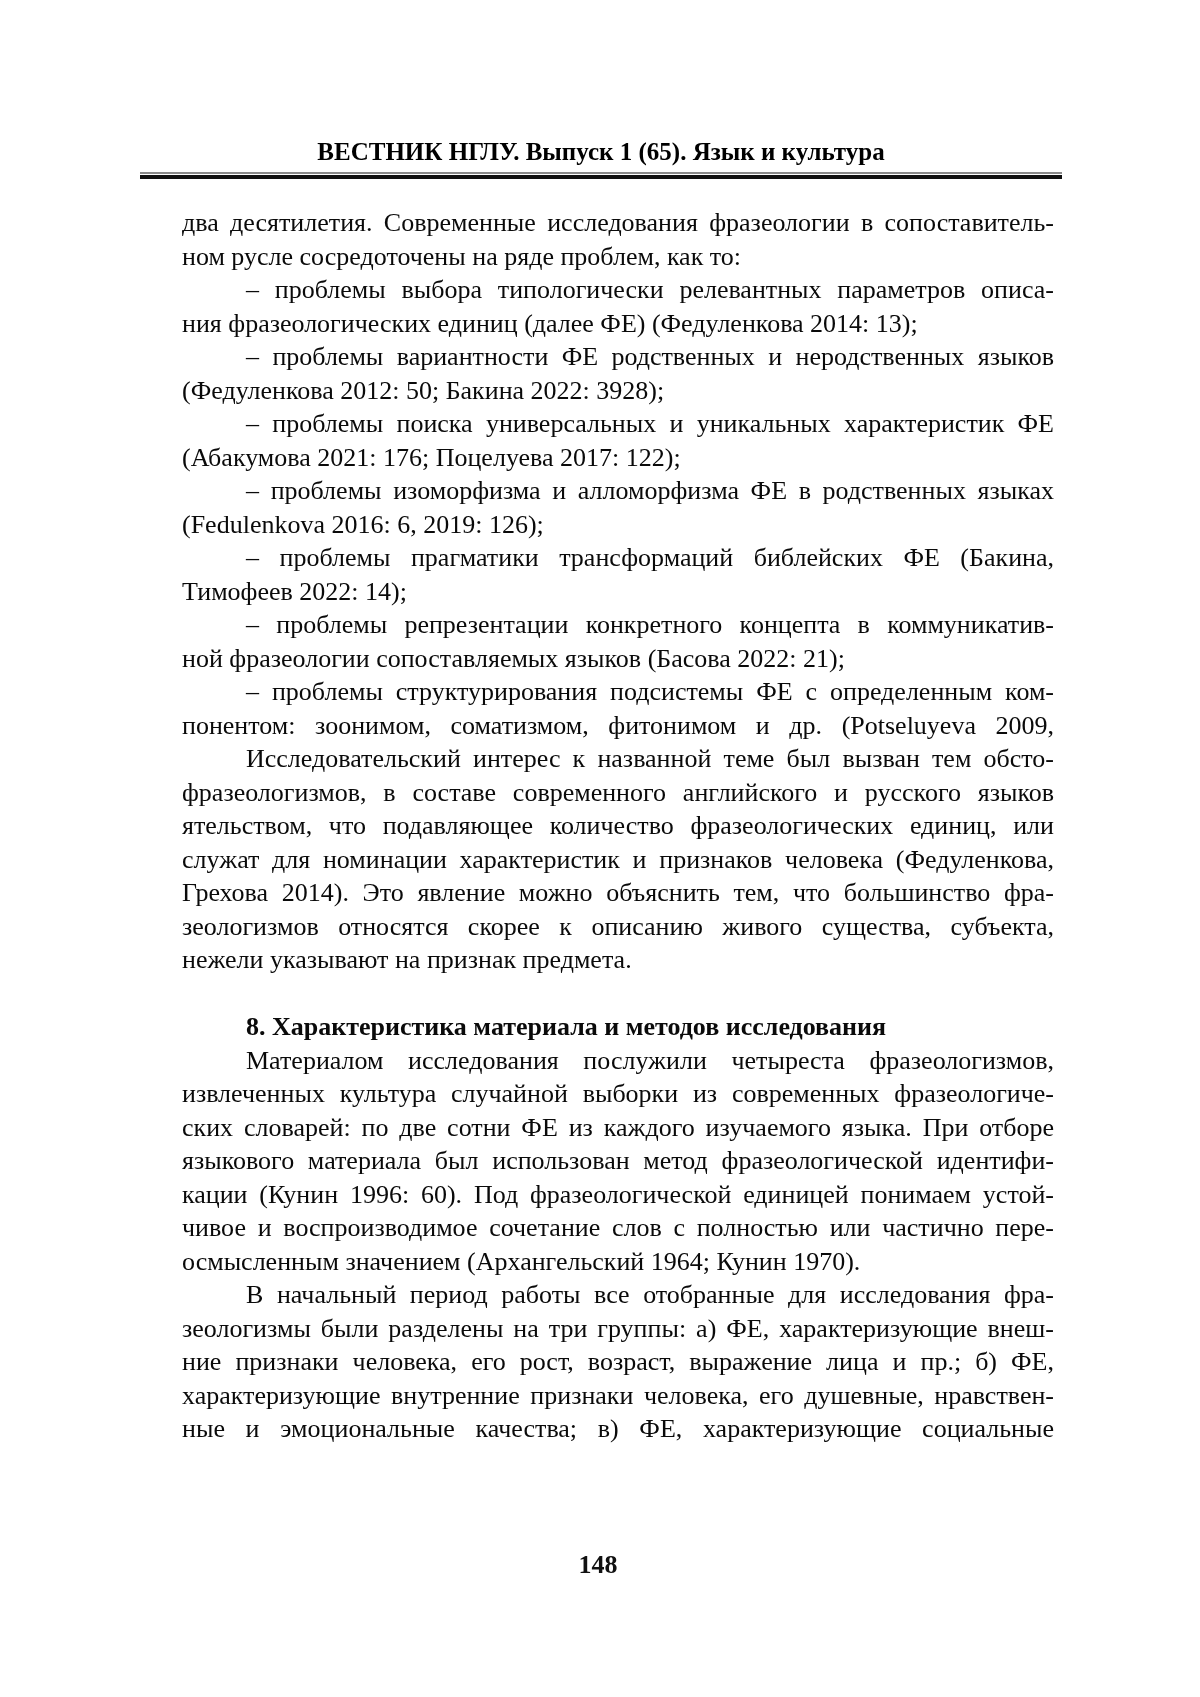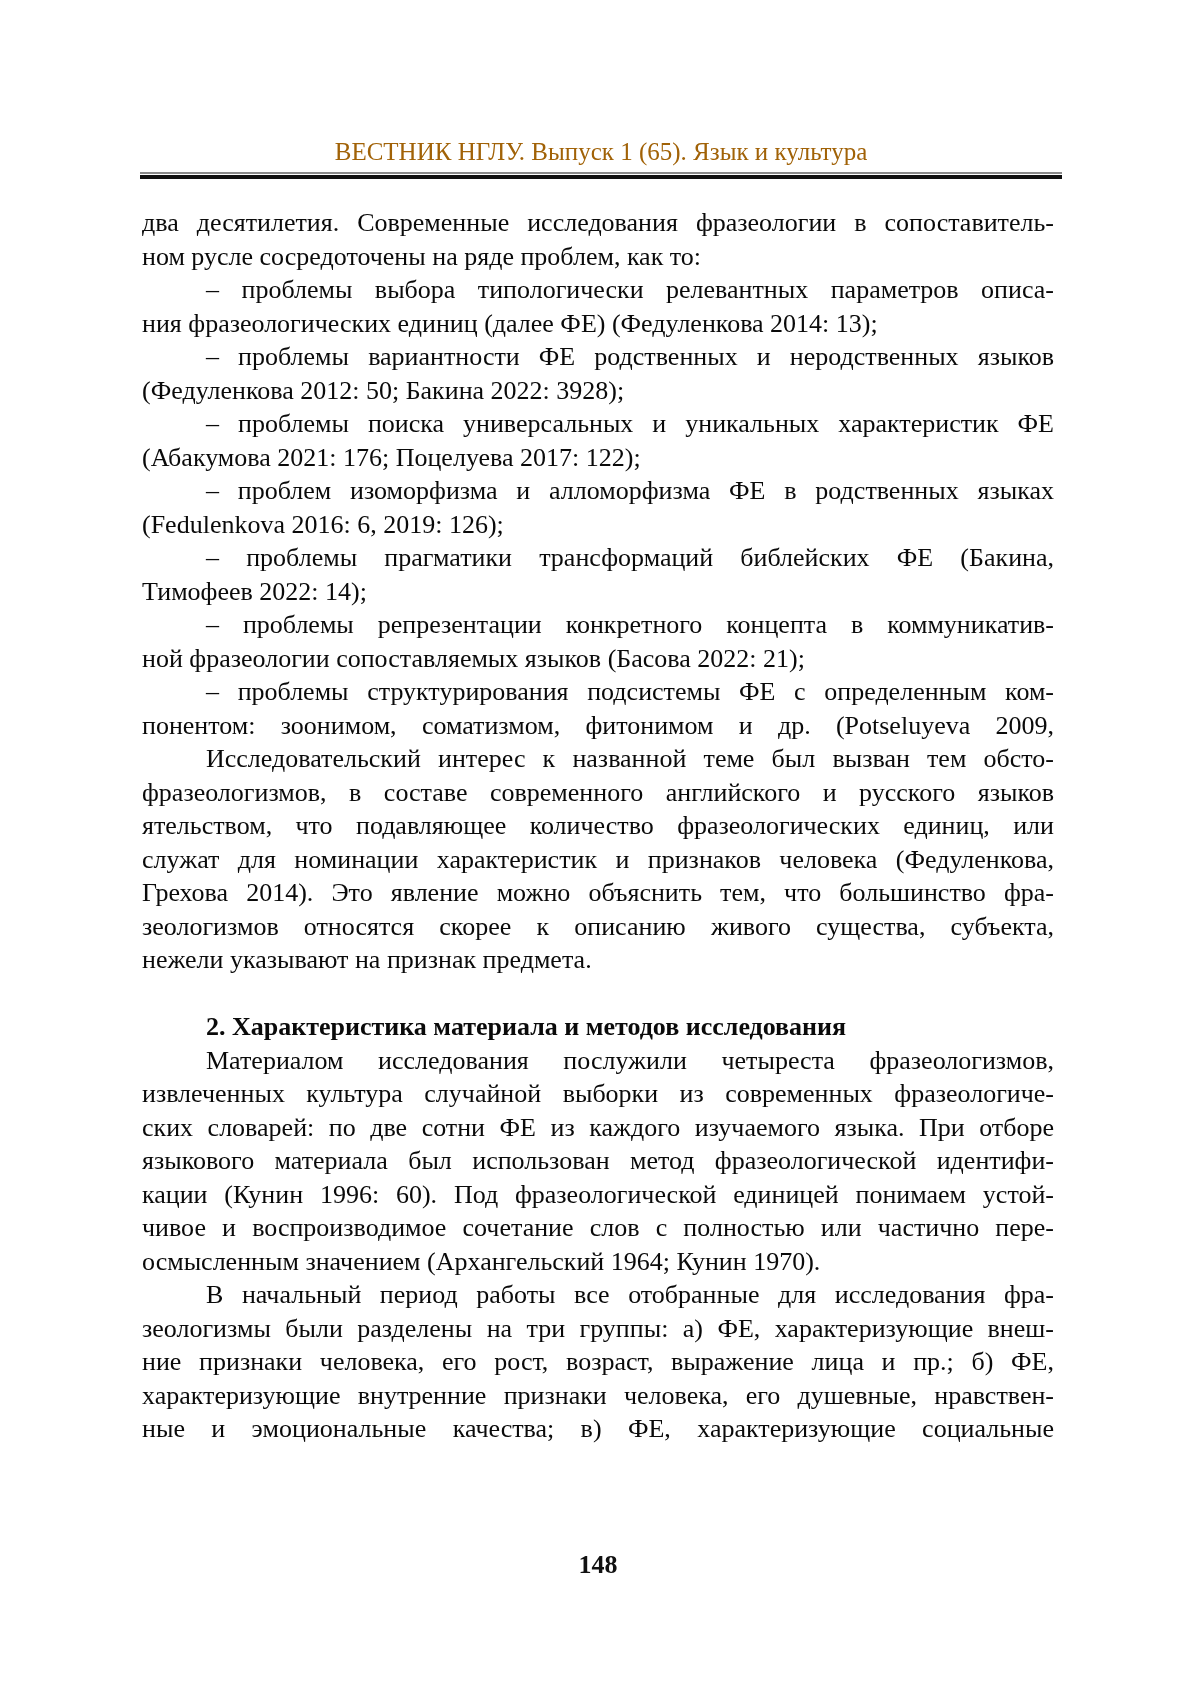--- a/index.html
+++ b/index.html
@@ -13,22 +13,23 @@
     overflow: hidden;
   }
   .running-head {
     position: absolute;
     top: 137px;
     left: 140px;
     width: 922px;
     text-align: center;
     font-size: 25px;
     line-height: 30px;
-    color: #a16207;
+    color: #000000;
     white-space: nowrap;
+    font-weight: bold;
   }
   .head-rule {
     position: absolute;
     top: 172px;
     left: 140px;
     width: 922px;
   }
   .head-rule .rule-thin  { height: 2px; background: #8a8a8a; }
   .head-rule .rule-gap   { height: 1px; background: transparent; }
   .head-rule .rule-thick { height: 4px; background: #101010; }
@@ -36,21 +37,21 @@
     position: absolute;
     top: 206px;
     left: 142px;
     width: 912px;
     font-size: 26px;
     line-height: 33.5px;
     color: #0a0a0a;
   }
   .block { margin: 0; }
   .block.heading { margin-top: 33.5px; font-weight: bold; }
-  .line { text-align: left; }
+  .line { text-align: left; margin-left: 40px; }
   .line.j { text-align: justify; text-align-last: justify; }
   .line.ind { padding-left: 64px; }
   .page-number {
     position: absolute;
     top: 1548px;
     left: 142px;
     width: 912px;
     text-align: center;
     font-size: 26px;
     line-height: 33px;
@@ -82,21 +83,21 @@
       </div>
       <div class="block paragraph">
         <div class="line j ind">– проблемы вариантности ФЕ родственных и неродственных языков</div>
         <div class="line">(Федуленкова 2012: 50; Бакина 2022: 3928);</div>
       </div>
       <div class="block paragraph">
         <div class="line j ind">– проблемы поиска универсальных и уникальных характеристик ФЕ</div>
         <div class="line">(Абакумова 2021: 176; Поцелуева 2017: 122);</div>
       </div>
       <div class="block paragraph">
-        <div class="line j ind">– проблем изоморфизма и алломорфизма ФЕ в родственных языках</div>
+        <div class="line j ind">– проблемы изоморфизма и алломорфизма ФЕ в родственных языках</div>
         <div class="line">(Fedulenkova 2016: 6, 2019: 126);</div>
       </div>
       <div class="block paragraph">
         <div class="line j ind">– проблемы прагматики трансформаций библейских ФЕ (Бакина,</div>
         <div class="line">Тимофеев 2022: 14);</div>
       </div>
       <div class="block paragraph">
         <div class="line j ind">– проблемы репрезентации конкретного концепта в коммуникатив-</div>
         <div class="line">ной фразеологии сопоставляемых языков (Басова 2022: 21);</div>
       </div>
@@ -107,21 +108,21 @@
       <div class="block paragraph">
         <div class="line j ind">Исследовательский интерес к названной теме был вызван тем обсто-</div>
         <div class="line j">фразеологизмов, в составе современного английского и русского языков</div>
         <div class="line j">ятельством, что подавляющее количество фразеологических единиц, или</div>
         <div class="line j">служат для номинации характеристик и признаков человека (Федуленкова,</div>
         <div class="line j">Грехова 2014). Это явление можно объяснить тем, что большинство фра-</div>
         <div class="line j">зеологизмов относятся скорее к описанию живого существа, субъекта,</div>
         <div class="line">нежели указывают на признак предмета.</div>
       </div>
       <div class="block heading">
-        <div class="line ind">2. Характеристика материала и методов исследования</div>
+        <div class="line ind">8. Характеристика материала и методов исследования</div>
       </div>
       <div class="block paragraph">
         <div class="line j ind">Материалом исследования послужили четыреста фразеологизмов,</div>
         <div class="line j">извлеченных культура случайной выборки из современных фразеологиче-</div>
         <div class="line j">ских словарей: по две сотни ФЕ из каждого изучаемого языка. При отборе</div>
         <div class="line j">языкового материала был использован метод фразеологической идентифи-</div>
         <div class="line j">кации (Кунин 1996: 60). Под фразеологической единицей понимаем устой-</div>
         <div class="line j">чивое и воспроизводимое сочетание слов с полностью или частично пере-</div>
         <div class="line">осмысленным значением (Архангельский 1964; Кунин 1970).</div>
       </div>

